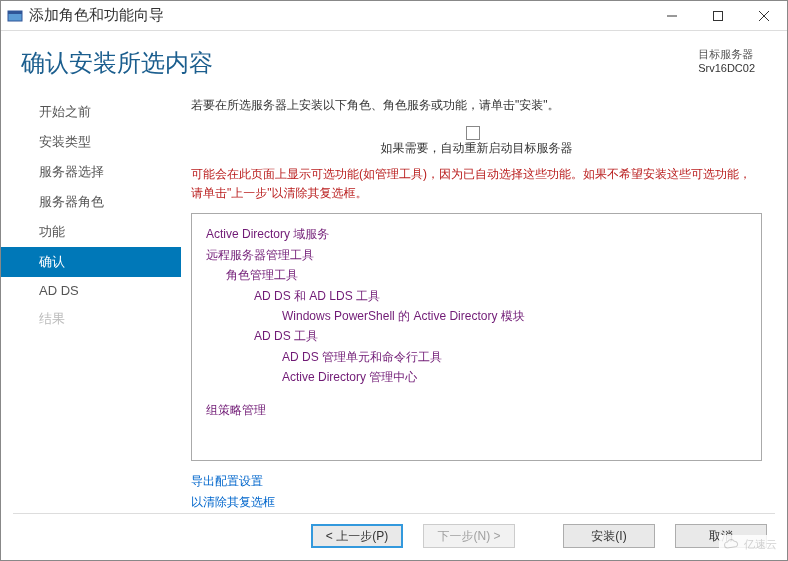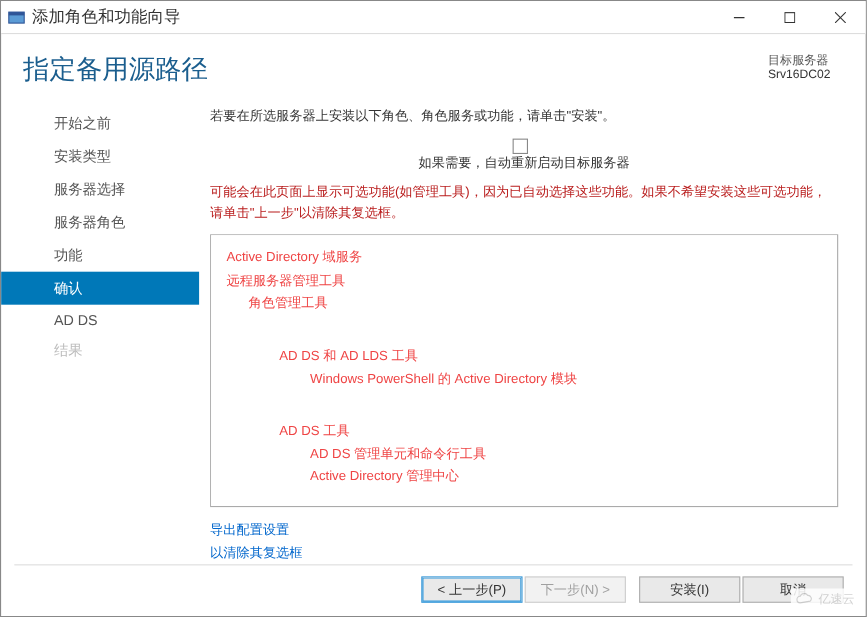--- a/index.html
+++ b/index.html
@@ -60,21 +60,21 @@
 
   .main-content {
     display: flex;
     padding: 0 0 0 0;
   }
   .sidebar {
     width: 180px;
     padding: 10px 0 0 0;
   }
   .sidebar-item {
-    padding: 6px 10px 6px 48px;
+    padding: 6px 10px 6px 38px;
     font-size: 13px;
     color: #555;
     cursor: default;
   }
   .sidebar-item.active {
     background: #0078b8;
     color: #fff;
   }
   .sidebar-item.disabled {
     color: #bbb;
@@ -106,43 +106,43 @@
     line-height: 1.6;
     margin-bottom: 10px;
   }
   .features-box {
     border: 1px solid #aaa;
     background: #fff;
     height: 248px;
     padding: 10px 14px;
     overflow: auto;
     font-size: 12px;
-    color: #ef4444;
+    color: #701a75;
     line-height: 1.7;
   }
   .features-box .i1 { padding-left: 20px; }
-  .features-box .i2 { padding-left: 48px; margin-top: 28px; }
+  .features-box .i2 { padding-left: 48px; }
   .features-box .i3 { padding-left: 76px; }
   .links {
     margin-top: 10px;
   }
   .links a {
     display: block;
     color: #0066cc;
     text-decoration: none;
     font-size: 12px;
     line-height: 1.7;
   }
 
   .button-row {
     position: absolute;
     bottom: 12px;
     right: 20px;
     display: flex;
-    gap: 2px;
+    gap: 20px;
     align-items: center;
   }
   .btn {
     min-width: 92px;
     height: 24px;
     border: 1px solid #adadad;
     background: #e9e9e9;
     font-size: 12px;
     display: flex;
     align-items: center;
@@ -205,21 +205,21 @@
     <div class="win-btn">
       <svg viewBox="0 0 10 10">
           <line x1="0" y1="0" x2="10" y2="10" stroke="#333" stroke-width="1"></line>
           <line x1="10" y1="0" x2="0" y2="10" stroke="#333" stroke-width="1"></line>
         </svg>
     </div>
   </div>
 </div>
 
 <div class="header-area">
-  <div class="page-title">指定备用源路径</div>
+  <div class="page-title">确认安装所选内容</div>
   <div class="target-server">
     <span class="lbl">目标服务器</span>
     <span class="val">Srv16DC02</span>
   </div>
 </div>
 
 <div class="main-content">
   <div class="sidebar">
     <div class="sidebar-item">开始之前</div>
     <div class="sidebar-item">安装类型</div>

